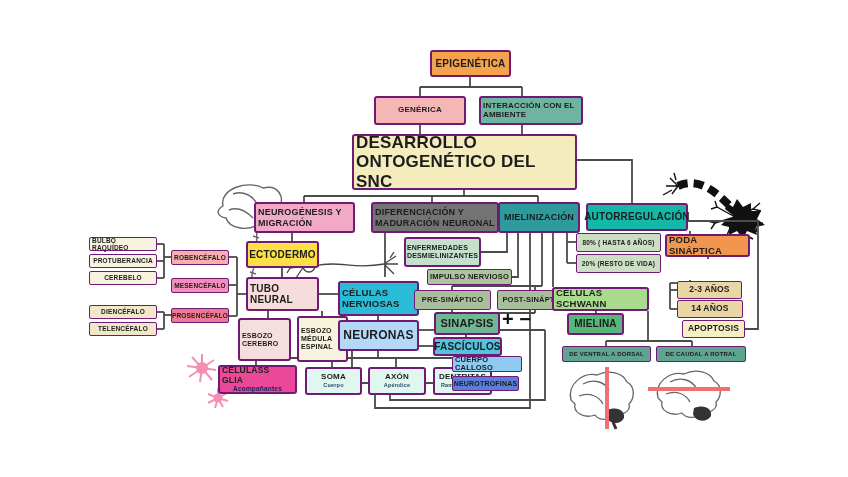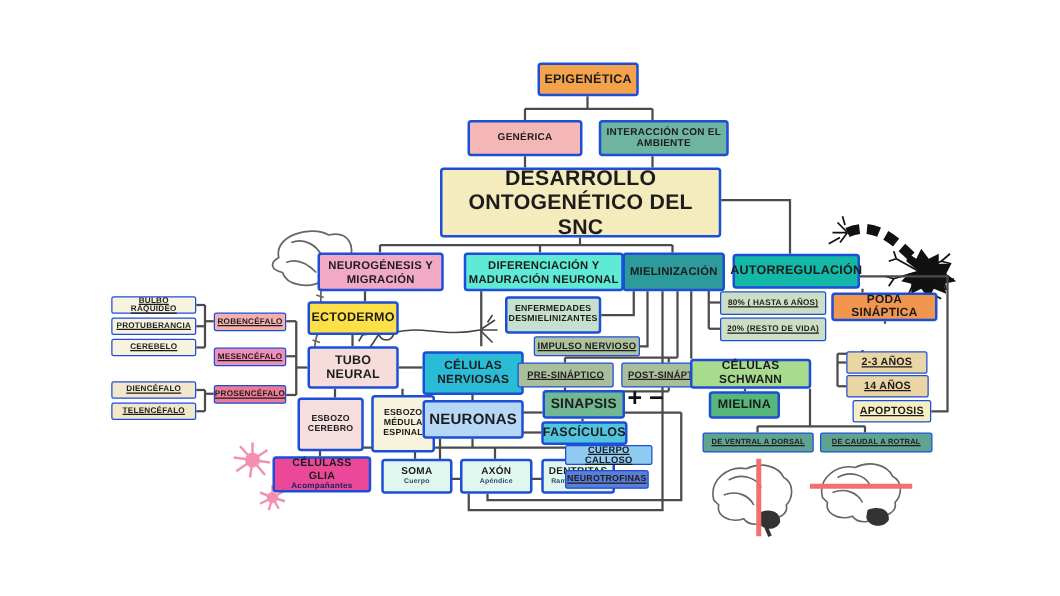--- a/index.html
+++ b/index.html
@@ -1,23 +1,23 @@
 <!DOCTYPE html>
 <html><head>
 <meta charset="utf-8">
 <style>
   html,body{margin:0;padding:0;background:#fff;}
   #canvas{position:relative;width:848px;height:477px;background:#ffffff;overflow:hidden;
           font-family:"Liberation Sans",sans-serif;}
   #wires{position:absolute;left:0;top:0;z-index:1;}
-  .node{position:absolute;z-index:2;border:2px solid #1d4ed8;border-radius:3px;
+  .node{position:absolute;z-index:2;border:2px solid #701a75;border-radius:3px;
         display:flex;flex-direction:column;align-items:center;justify-content:center;
-        text-align:center;font-weight:bold;color:#1c1c1c;box-sizing:border-box;
+        font-weight:bold;color:#1c1c1c;box-sizing:border-box;
         line-height:1.12;letter-spacing:.2px;padding:1px 2px;}
-  .sm{border-width:1.5px;border-radius:2px;text-decoration:underline;}
+  .sm{border-width:1.5px;border-radius:2px;}
   .sub{font-weight:bold;}
   .deco{position:absolute;z-index:0;}
   .pm{position:absolute;z-index:2;font-weight:bold;color:#111;}
 </style>
 </head>
 <body>
 
 <div id="canvas">
 
   <svg id="wires" width="848" height="477">
@@ -153,21 +153,21 @@
     <circle cx="20" cy="16" r="6" fill="#f48fb1"></circle>
     <circle cx="36" cy="46" r="4.5" fill="#f48fb1"></circle>
   </svg>
 
   <div class="node" style="left:430px;top:50px;width:81px;height:27px;background:#F5A24C;font-size:10px">EPIGENÉTICA</div>
   <div class="node" style="left:374px;top:96px;width:92px;height:29px;background:#F5B6B6;font-size:8px">GENÉRICA</div>
   <div class="node" style="left:479px;top:96px;width:104px;height:29px;background:#6FB4A1;font-size:8px">INTERACCIÓN CON EL AMBIENTE</div>
   <div class="node" style="left:352px;top:134px;width:225px;height:56px;background:#F5ECBE;font-size:17px">DESARROLLO ONTOGENÉTICO DEL SNC</div>
 
   <div class="node" style="left:254px;top:202px;width:101px;height:31px;background:#F2A9C6;font-size:9px">NEUROGÉNESIS Y MIGRACIÓN</div>
-  <div class="node" style="left:371px;top:202px;width:128px;height:31px;background:#5eead4;font-size:9px">DIFERENCIACIÓN Y MADURACIÓN NEURONAL</div>
+  <div class="node" style="left:371px;top:202px;width:128px;height:31px;background:#737373;font-size:9px">DIFERENCIACIÓN Y MADURACIÓN NEURONAL</div>
   <div class="node" style="left:498px;top:202px;width:82px;height:31px;background:#2D9B9B;font-size:9px">MIELINIZACIÓN</div>
   <div class="node" style="left:586px;top:203px;width:102px;height:28px;background:#14b8a6;font-size:10px">AUTORREGULACIÓN</div>
 
   <div class="node sm" style="left:89px;top:237px;width:68px;height:14px;background:#F7F3DE;font-size:6.5px">BULBO RAQUÍDEO</div>
   <div class="node sm" style="left:89px;top:254px;width:68px;height:14px;background:#F7F3DE;font-size:6.5px">PROTUBERANCIA</div>
   <div class="node sm" style="left:89px;top:271px;width:68px;height:14px;background:#F7F3DE;font-size:6.5px">CEREBELO</div>
   <div class="node sm" style="left:171px;top:250px;width:58px;height:15px;background:#F5AFAF;font-size:6.5px">ROBENCÉFALO</div>
   <div class="node sm" style="left:171px;top:278px;width:58px;height:15px;background:#F28FB8;font-size:6.5px">MESENCÉFALO</div>
   <div class="node sm" style="left:89px;top:305px;width:68px;height:14px;background:#F2E6CB;font-size:6.5px">DIENCÉFALO</div>
   <div class="node sm" style="left:89px;top:322px;width:68px;height:14px;background:#F2E6CB;font-size:6.5px">TELENCÉFALO</div>

